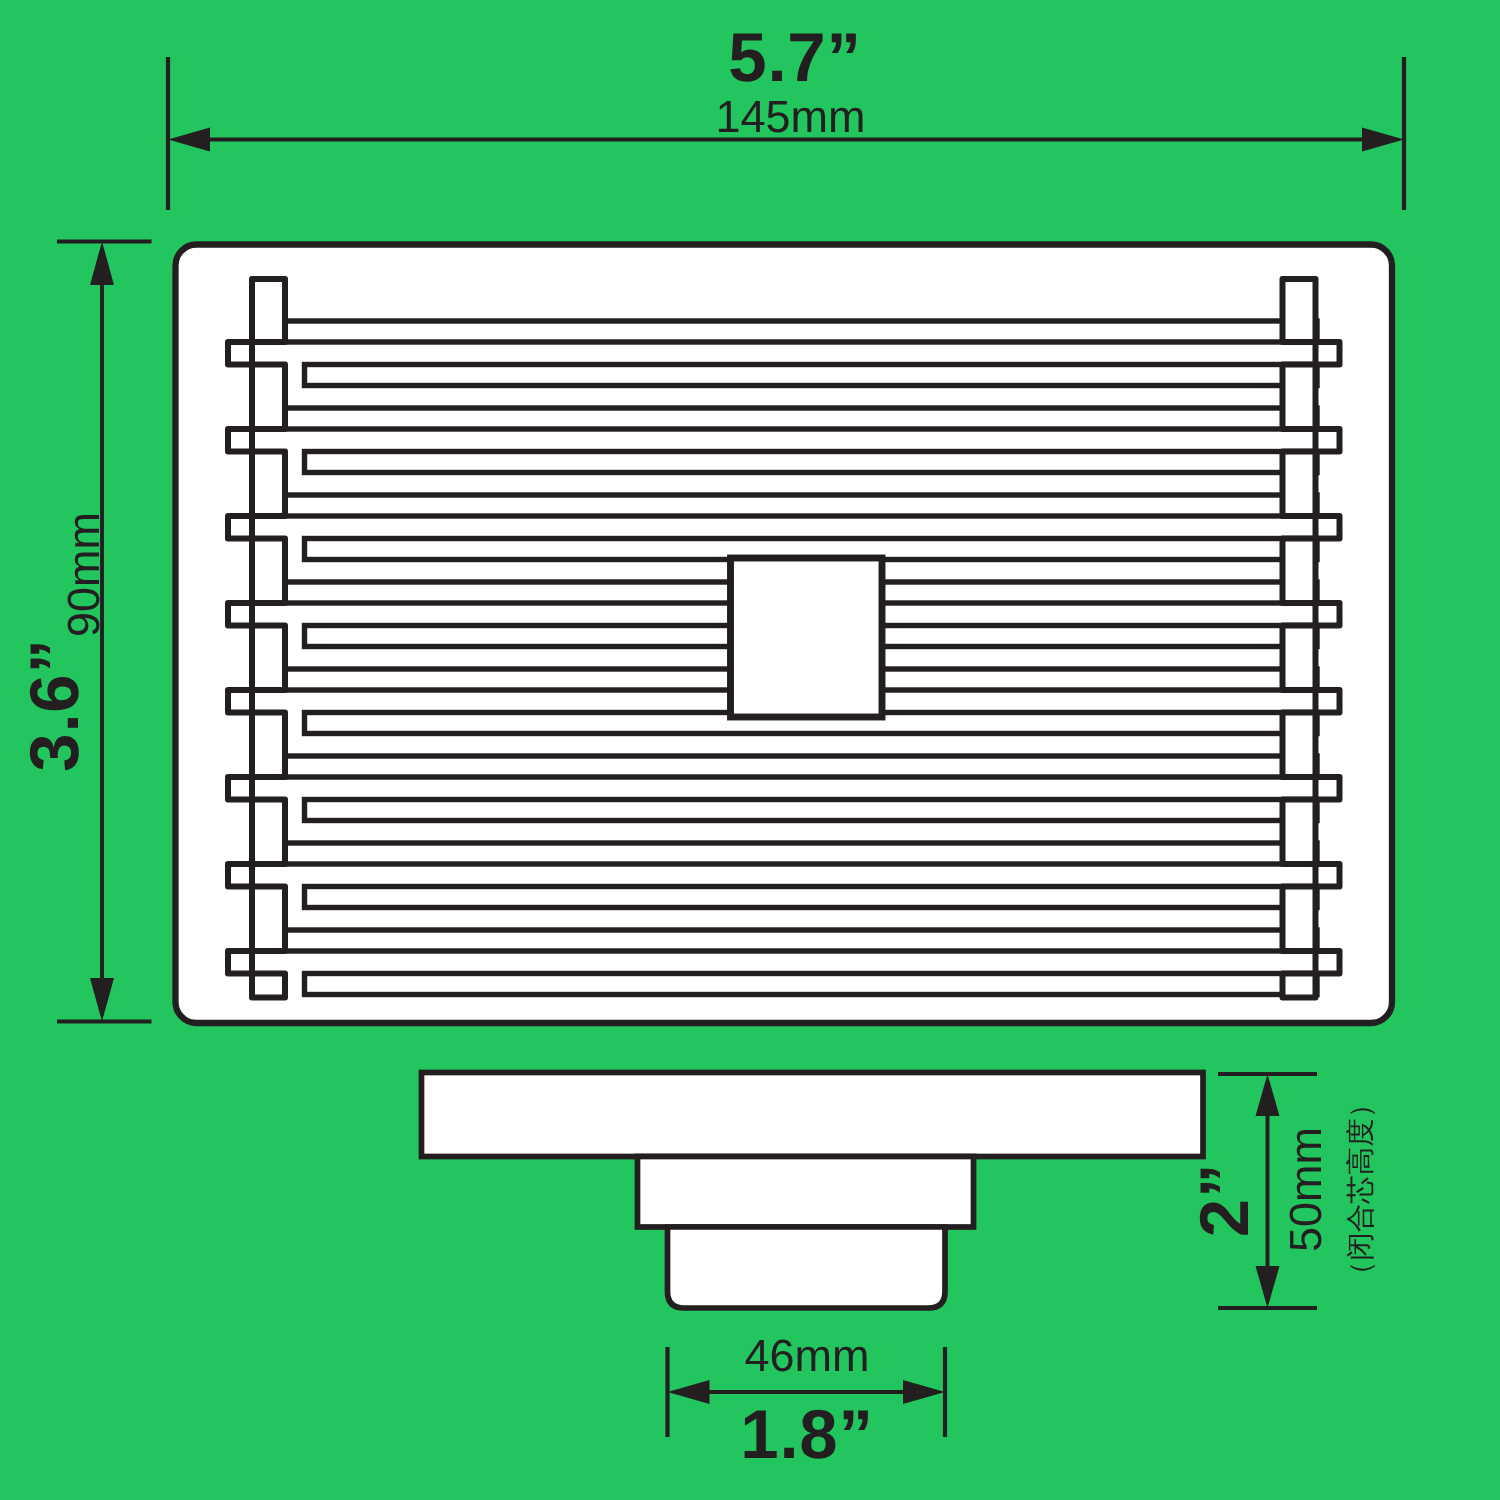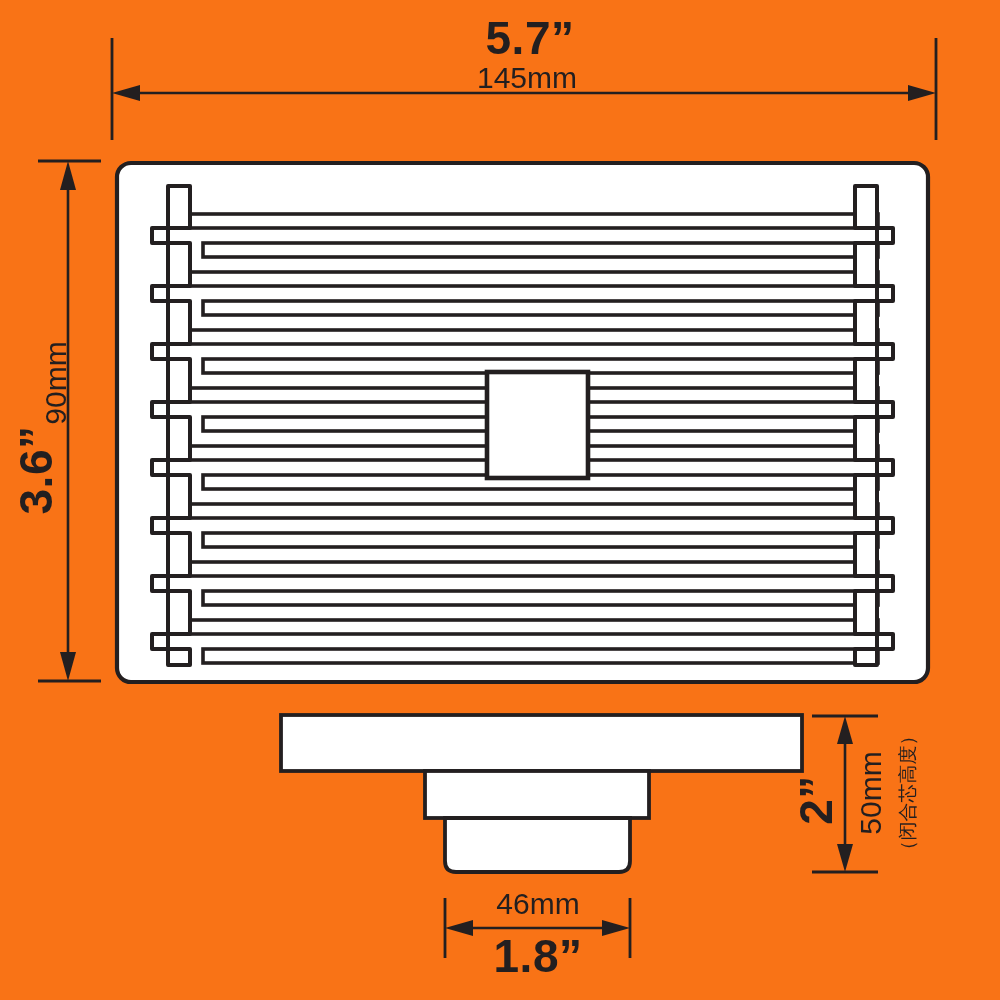--- a/index.html
+++ b/index.html
@@ -10,21 +10,21 @@
   body {
     width: 1000px;
     height: 1000px;
     font-family: "Liberation Sans", sans-serif;
     overflow: hidden;
   }
   #drawing-root {
     position: relative;
     width: 1000px;
     height: 1000px;
-    background: #f97316;
+    background: #22c55e;
   }
   svg#tech-drawing {
     position: absolute;
     left: 0;
     top: 0;
     width: 1000px;
     height: 1000px;
     display: block;
   }
   .outline {

